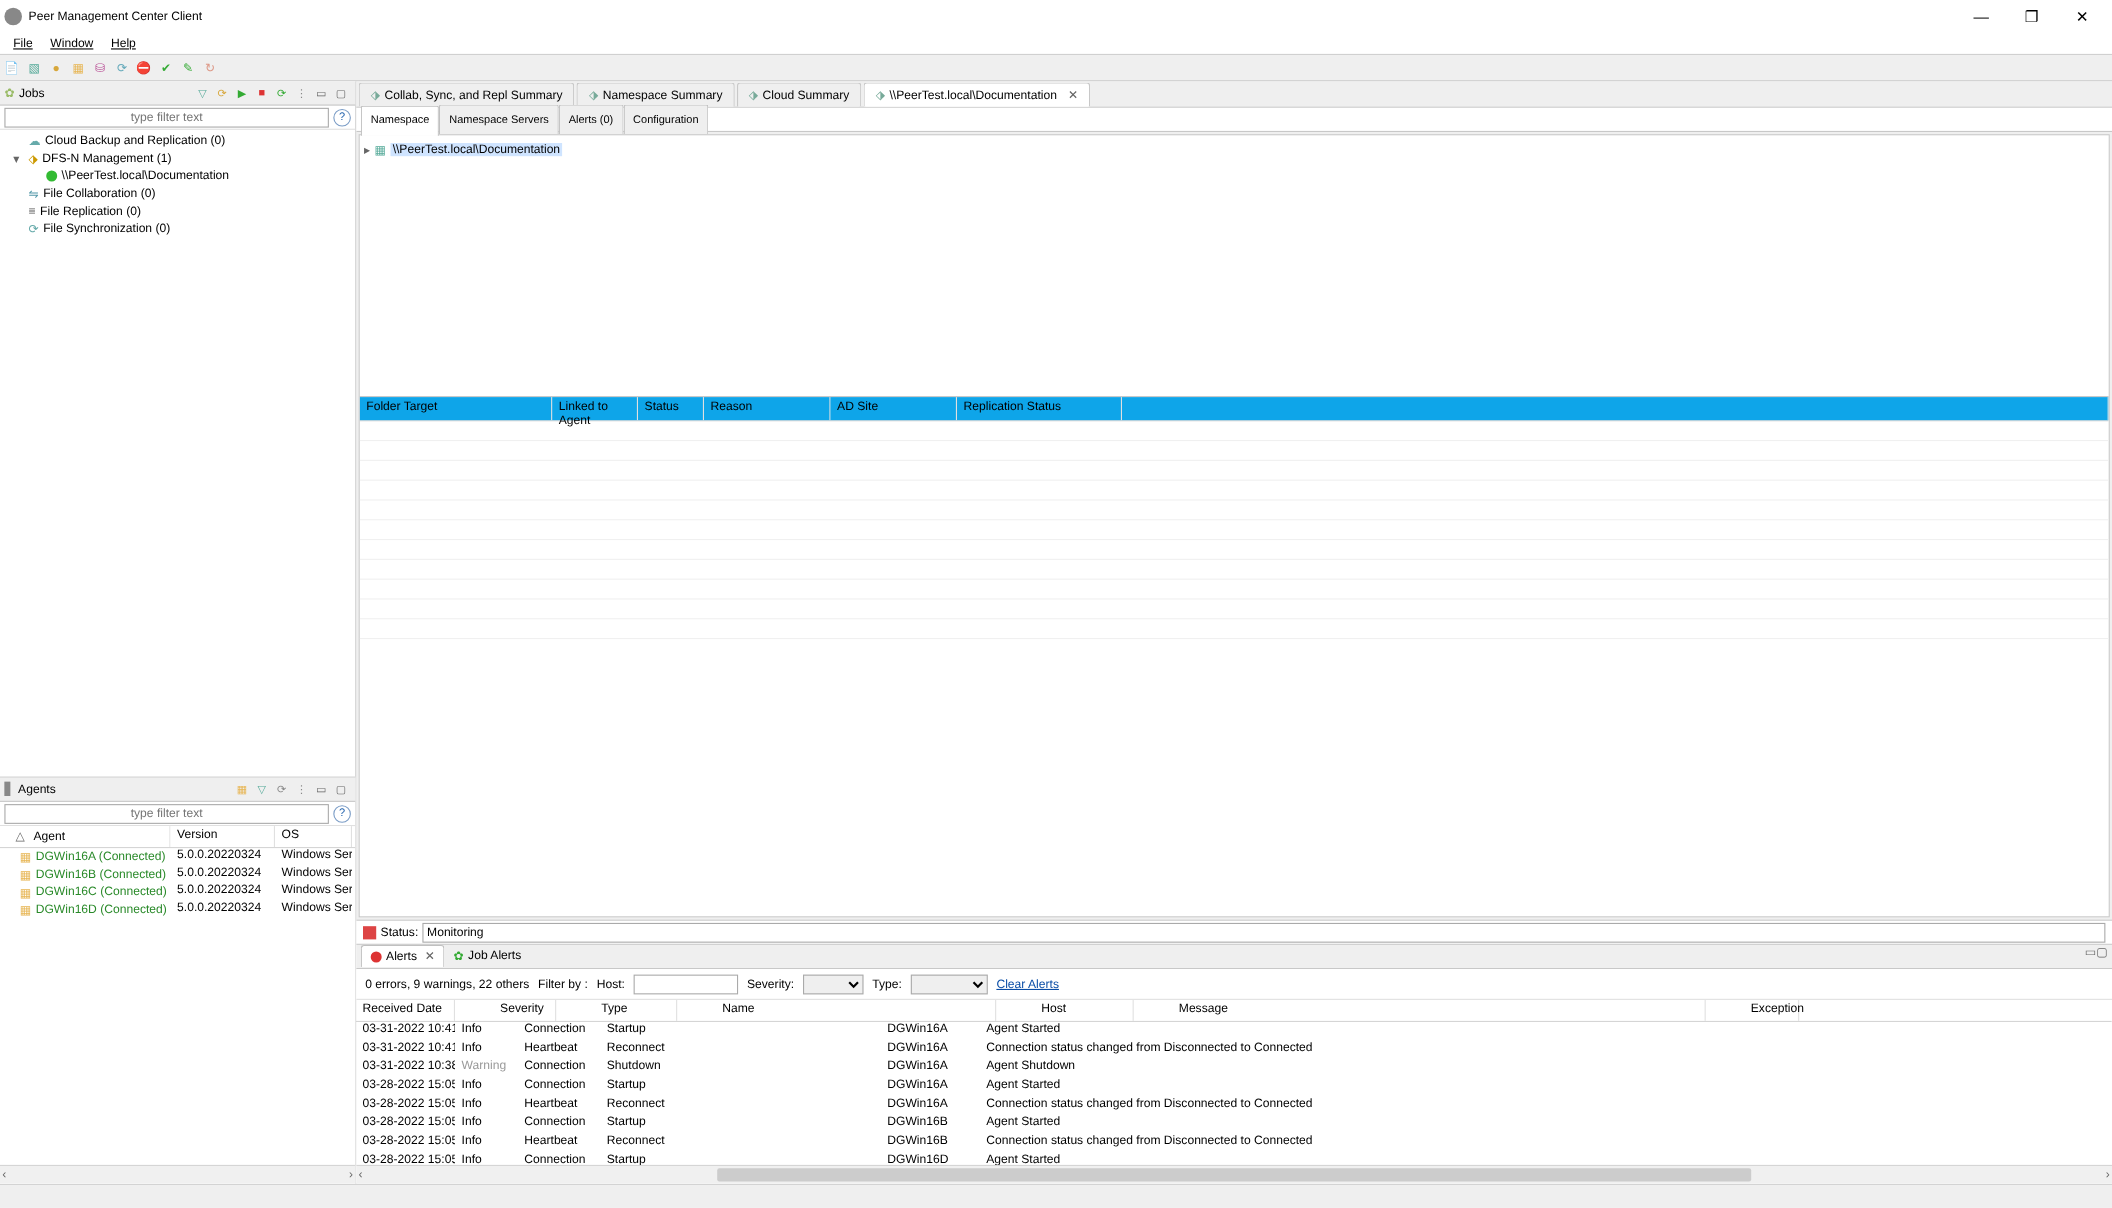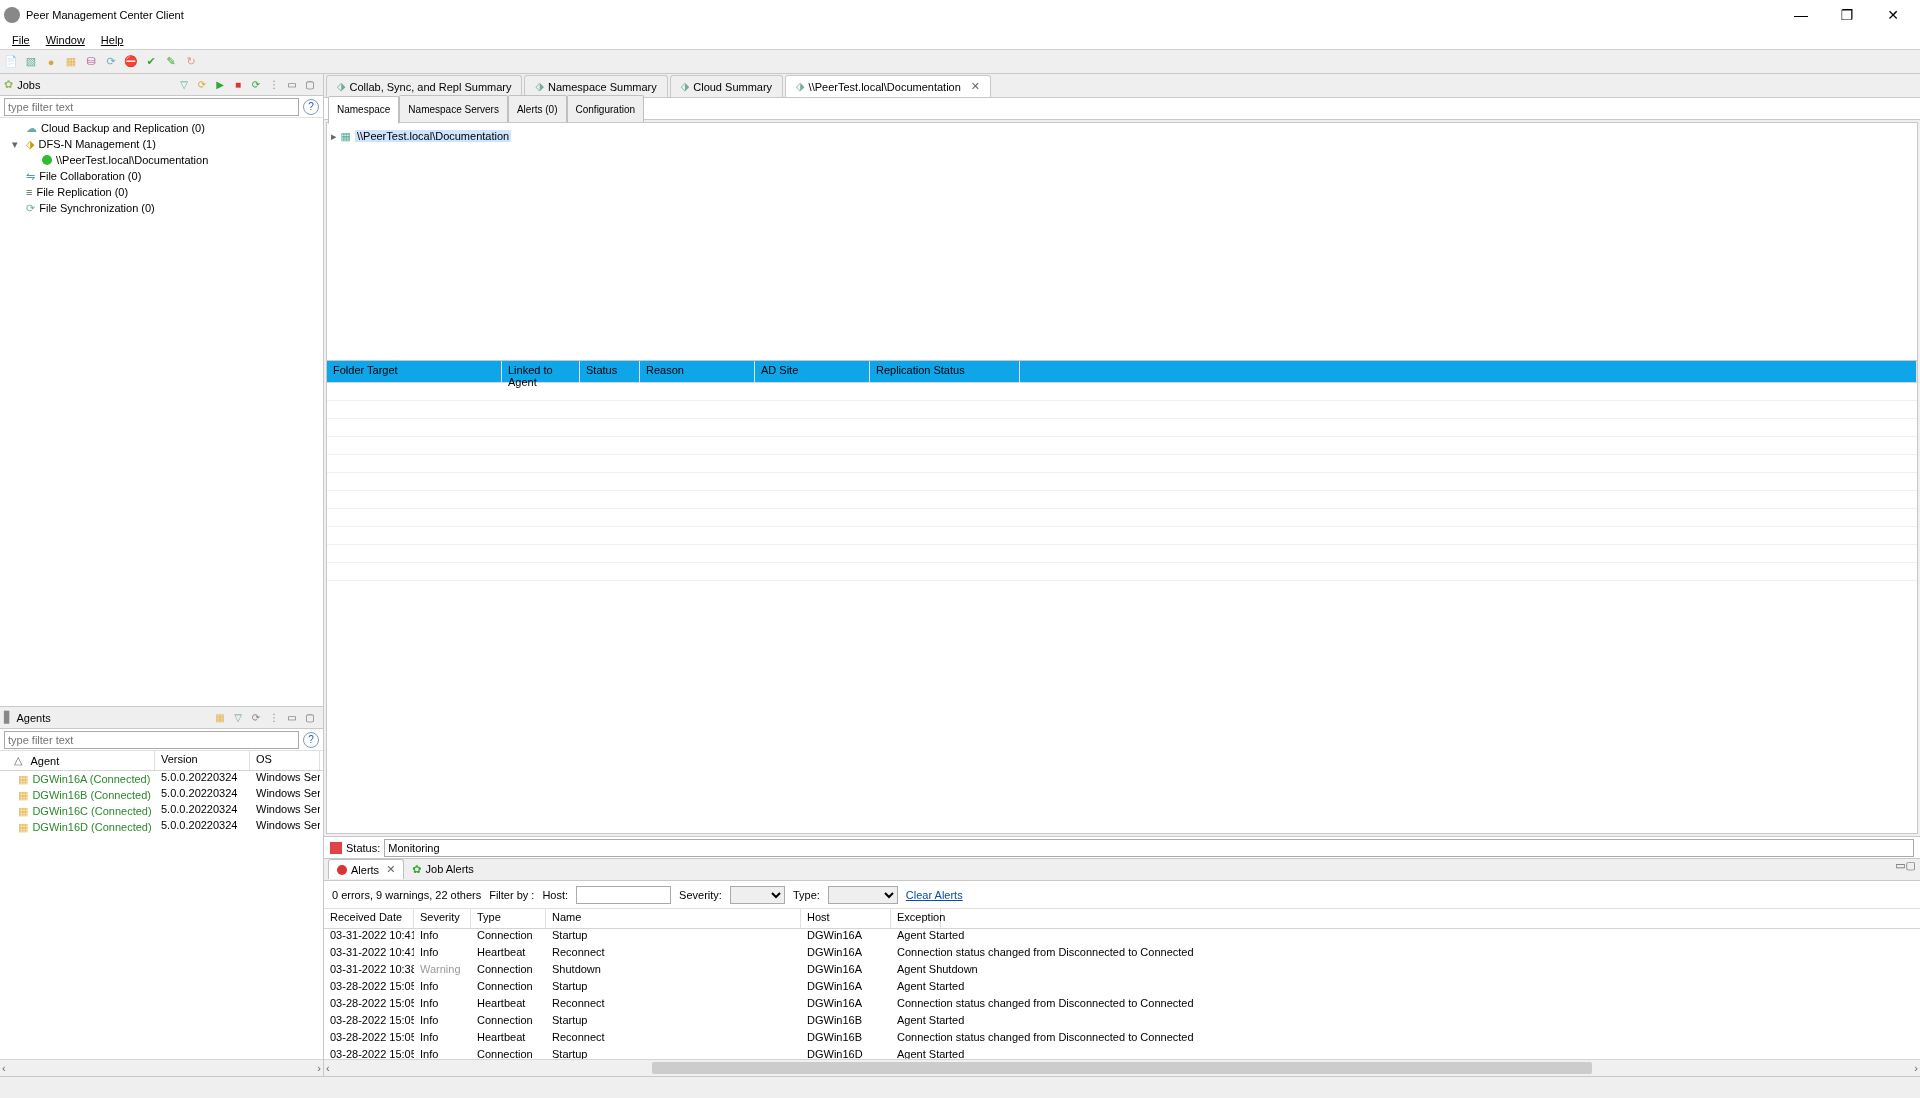--- a/index.html
+++ b/index.html
@@ -11,21 +11,21 @@
 .menubar { height:20px; background:#fff; display:flex; align-items:center; padding:0 4px; border-bottom:1px solid #d0d0d0;text-decoration:underline; }
 .menubar .menu { padding:0 8px; }
 .toolbar { height:24px; background:#efefef; display:flex; align-items:center; padding:0 2px; gap:2px; border-bottom:1px solid #c8c8c8; }
 .toolbar .tbtn { width:18px; height:18px; display:flex; align-items:center; justify-content:center; }
 .main { display:flex; height:calc(100% - 30px - 20px - 24px - 22px); }
 .left { width:324px; display:flex; flex-direction:column; background:#fff; border-right:1px solid #c8c8c8; }
 .panel-header { height:22px; background:#efefef; display:flex; align-items:center; padding:0 4px; border-bottom:1px solid #c8c8c8; }
 .panel-header .ph-title { flex:1; display:flex; align-items:center; gap:4px; }
 .panel-header .ph-btn { width:16px; height:16px; display:flex; align-items:center; justify-content:center; margin:0 1px; font-size:10px; }
 .filter-row { height:22px; display:flex; align-items:center; padding:2px 4px; gap:4px; border-bottom:1px solid #e0e0e0; }
-.filter-row input { flex:1; height:18px; border:1px solid #aaa; padding:0 3px; font-size:11px; }
+.filter-row input { flex:1; height:18px; border:1px solid #aaa; padding:0 3px; font-size:11px;text-align:center; }
 .help-icon { width:16px; height:16px; border:1px solid #7a9cc6; border-radius:50%; color:#1a5dab; display:flex; align-items:center; justify-content:center; font-size:10px; }
 .tree { flex:1; overflow:auto; padding:2px 0; }
 .tree-item { display:flex; align-items:center; height:16px; padding-left:12px; gap:4px; white-space:nowrap; }
 .tree-item.depth1 { padding-left:28px; }
 .tree-arrow { width:10px; color:#666; }
 .agents-panel { height:370px; border-top:1px solid #c8c8c8; display:flex; flex-direction:column; background:#fff; }
 .agents-table { flex:1; overflow:auto; }
 .agents-header { display:flex; height:20px; border-bottom:1px solid #d5d5d5; }
 .agents-header div { border-right:1px solid #e0e0e0; padding:2px 6px; background:#fff; }
 .agents-row { display:flex; height:16px; }
@@ -57,21 +57,21 @@
 .bottom { height:218px; border-top:1px solid #c8c8c8; display:flex; flex-direction:column; background:#fff; }
 .bottom-tabs { height:22px; display:flex; background:#efefef; border-bottom:1px solid #c8c8c8; padding:0 4px; }
 .btab { height:20px; display:flex; align-items:center; padding:0 8px; gap:4px; }
 .btab.active { background:#fff; border:1px solid #c0c0c0; border-bottom:none; border-radius:3px 3px 0 0; }
 .btab .close { color:#666; margin-left:3px; }
 .alert-filter { height:28px; display:flex; align-items:center; padding:0 8px; gap:8px; background:#fff; border-bottom:1px solid #e0e0e0; }
 .alert-filter input { height:18px; border:1px solid #aaa; width:95px; }
 .alert-filter select { height:18px; border:1px solid #aaa; width:55px; background:#efefef; }
 .clear-link { color:#0a4da6; text-decoration:underline; }
 .alerts-table { flex:1; overflow:auto; }
-.alerts-thead { display:flex; height:20px; border-bottom:1px solid #d5d5d5; }
+.alerts-thead { display:flex; height:20px; border-bottom:1px solid #d5d5d5;gap:35px; }
 .alerts-thead div { border-right:1px solid #e0e0e0; padding:2px 6px; }
 .alerts-row { display:flex; height:17px; }
 .alerts-row div { padding:0 6px; white-space:nowrap; overflow:hidden; }
 .ac0{width:90px}.ac1{width:57px}.ac2{width:75px}.ac3{width:255px}.ac4{width:90px}.ac5{width:485px}.ac6{width:50px}
 .warn { color:#999; }
 .scrollbar-h { height:17px; background:#f0f0f0; border-top:1px solid #d5d5d5; display:flex; align-items:center; justify-content:space-between; padding:0 2px; color:#666; }
 .statusbar { height:22px; background:#efefef; border-top:1px solid #c8c8c8; }
 .green-dot{width:10px;height:10px;background:#3b3;border-radius:50%}
 .red-dot{width:10px;height:10px;background:#d33;border-radius:50%}
 </style>
@@ -407,20 +407,21 @@
         <select style="width:70px"></select>
         <a href="#" class="clear-link">Clear Alerts</a>
       </div>
       <div class="alerts-table">
         <div class="alerts-thead">
           <div class="ac0">Received Date</div>
           <div class="ac1">Severity</div>
           <div class="ac2">Type</div>
           <div class="ac3">Name</div>
           <div class="ac4">Host</div>
+          <div class="ac5">Message</div>
           <div class="ac6">Exception</div>
         </div>
         <div id="alerts-rows">
             <div class="alerts-row">
               <div class="ac0">03-31-2022 10:41:10</div>
               <div class="ac1 ">Info</div>
               <div class="ac2">Connection</div>
               <div class="ac3">Startup</div>
               <div class="ac4">DGWin16A</div>
               <div class="ac5">Agent Started</div>

